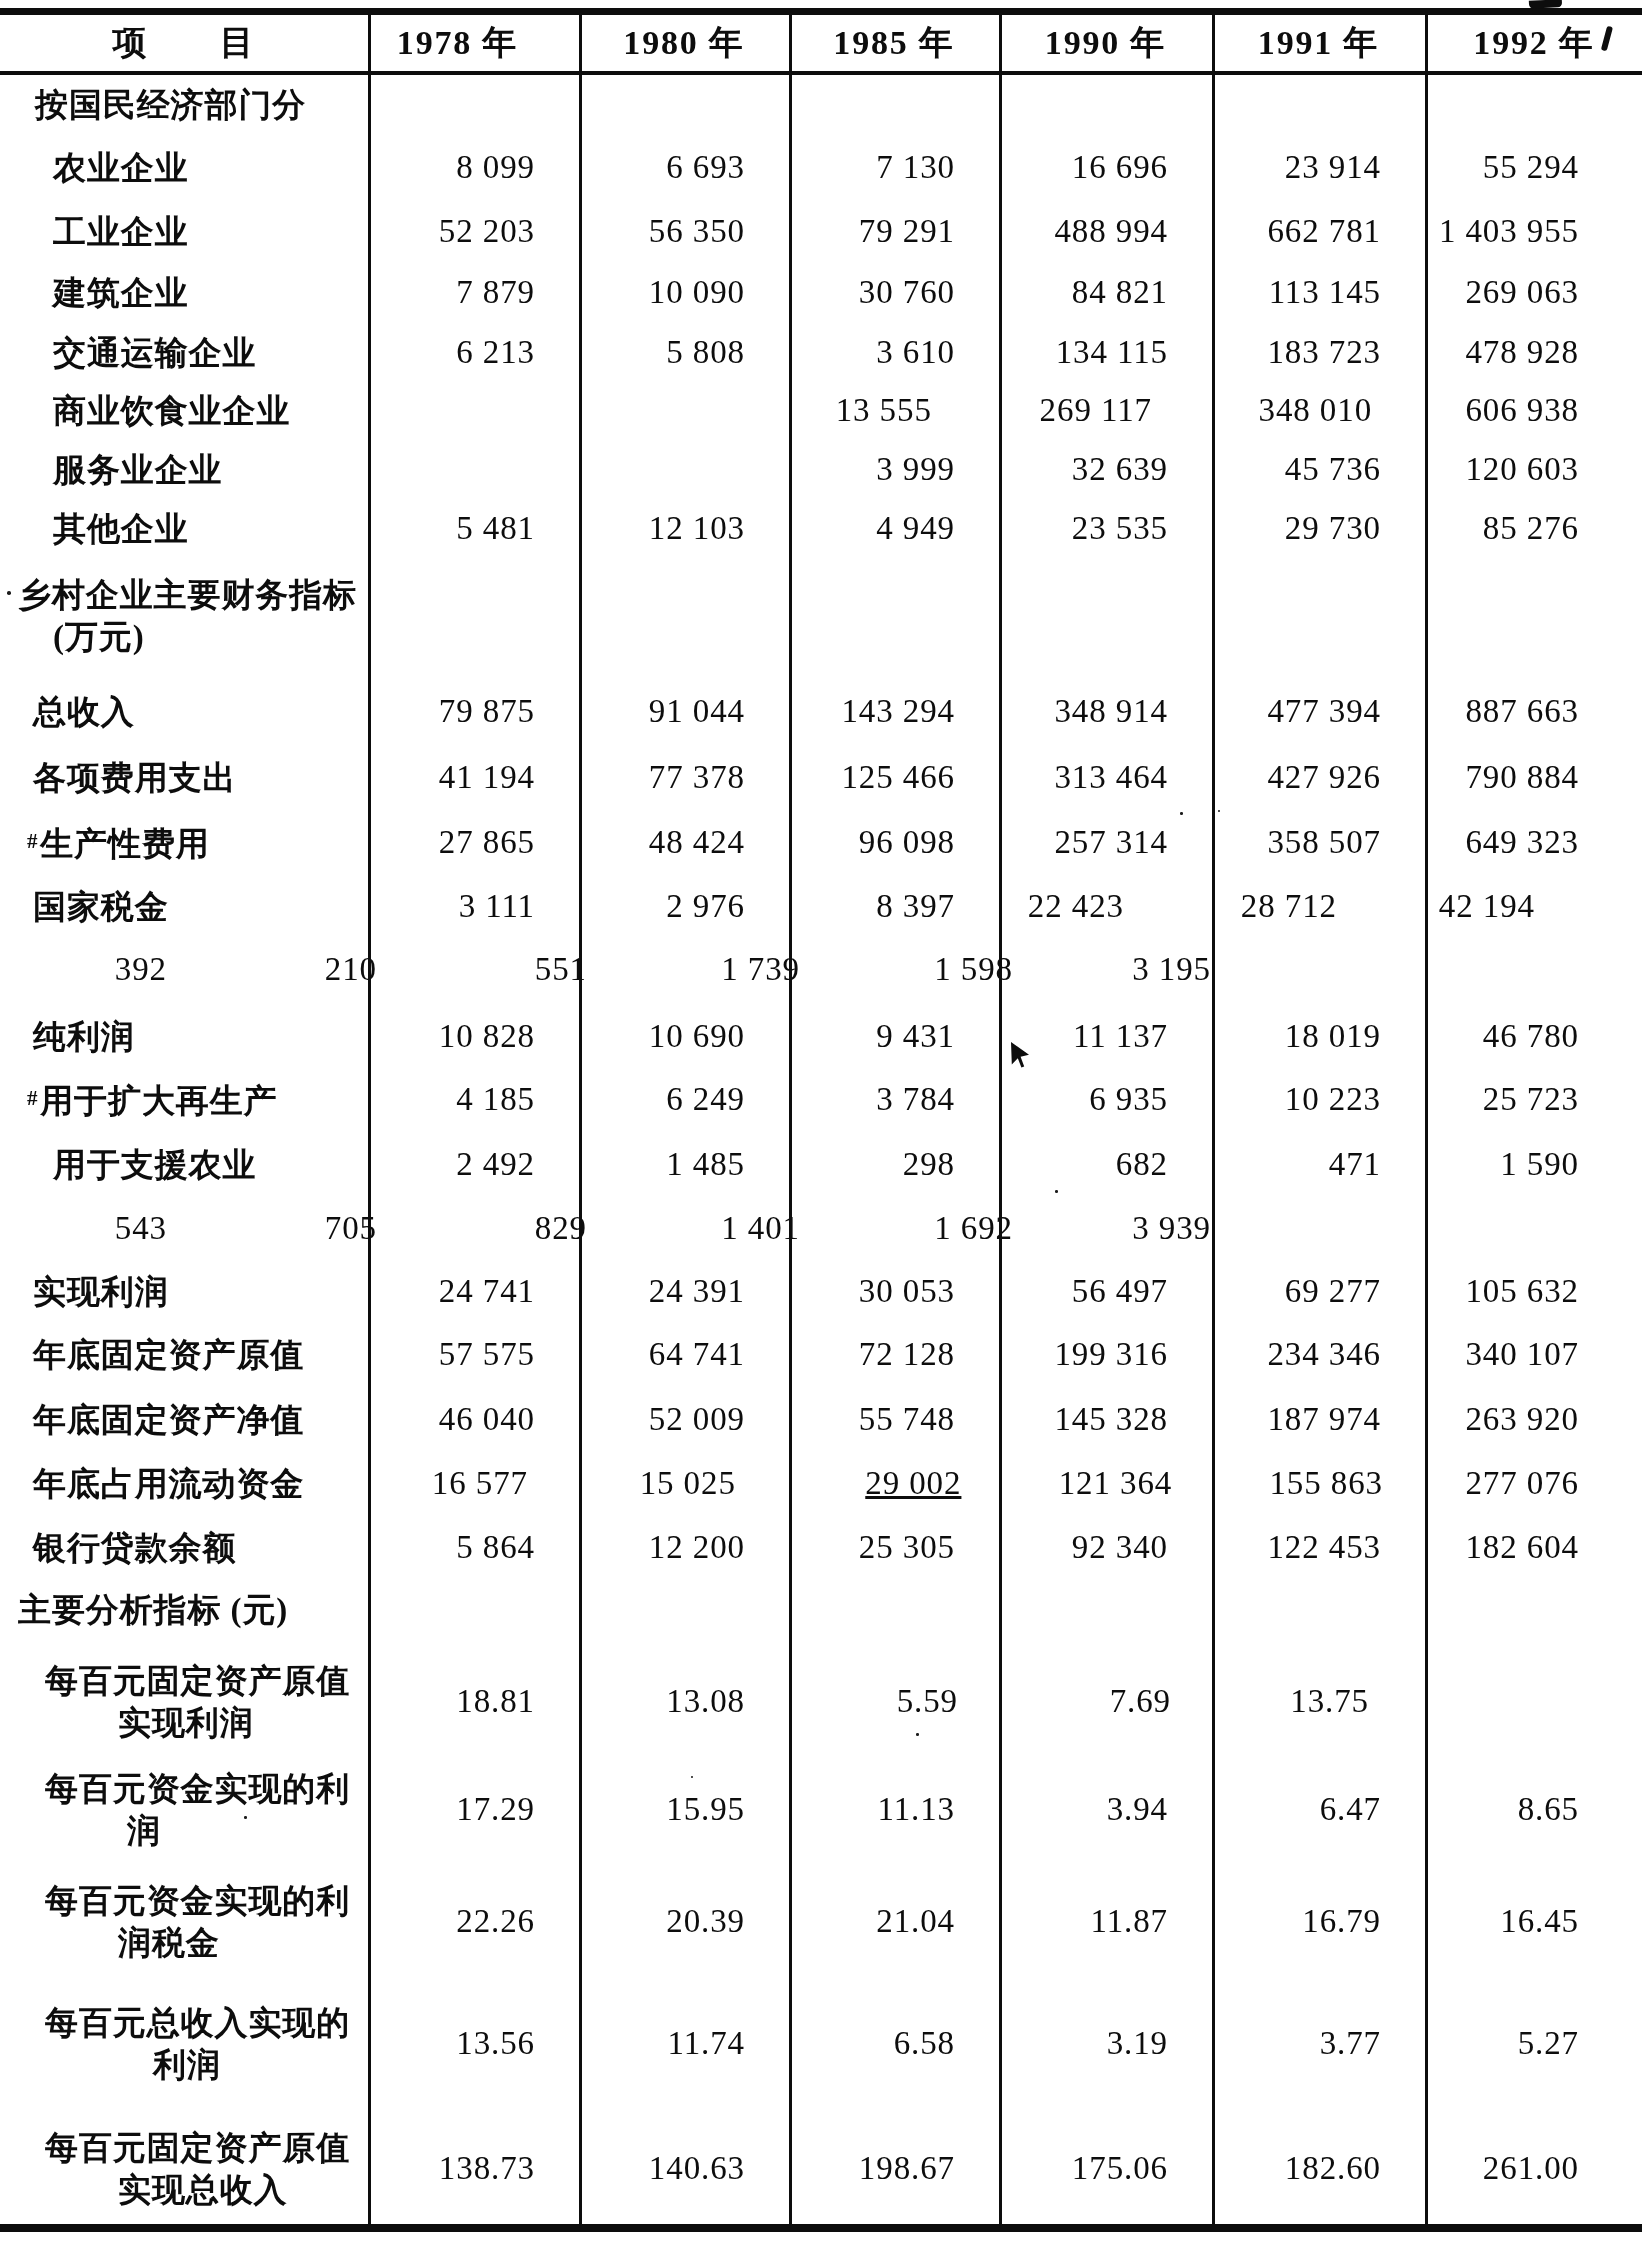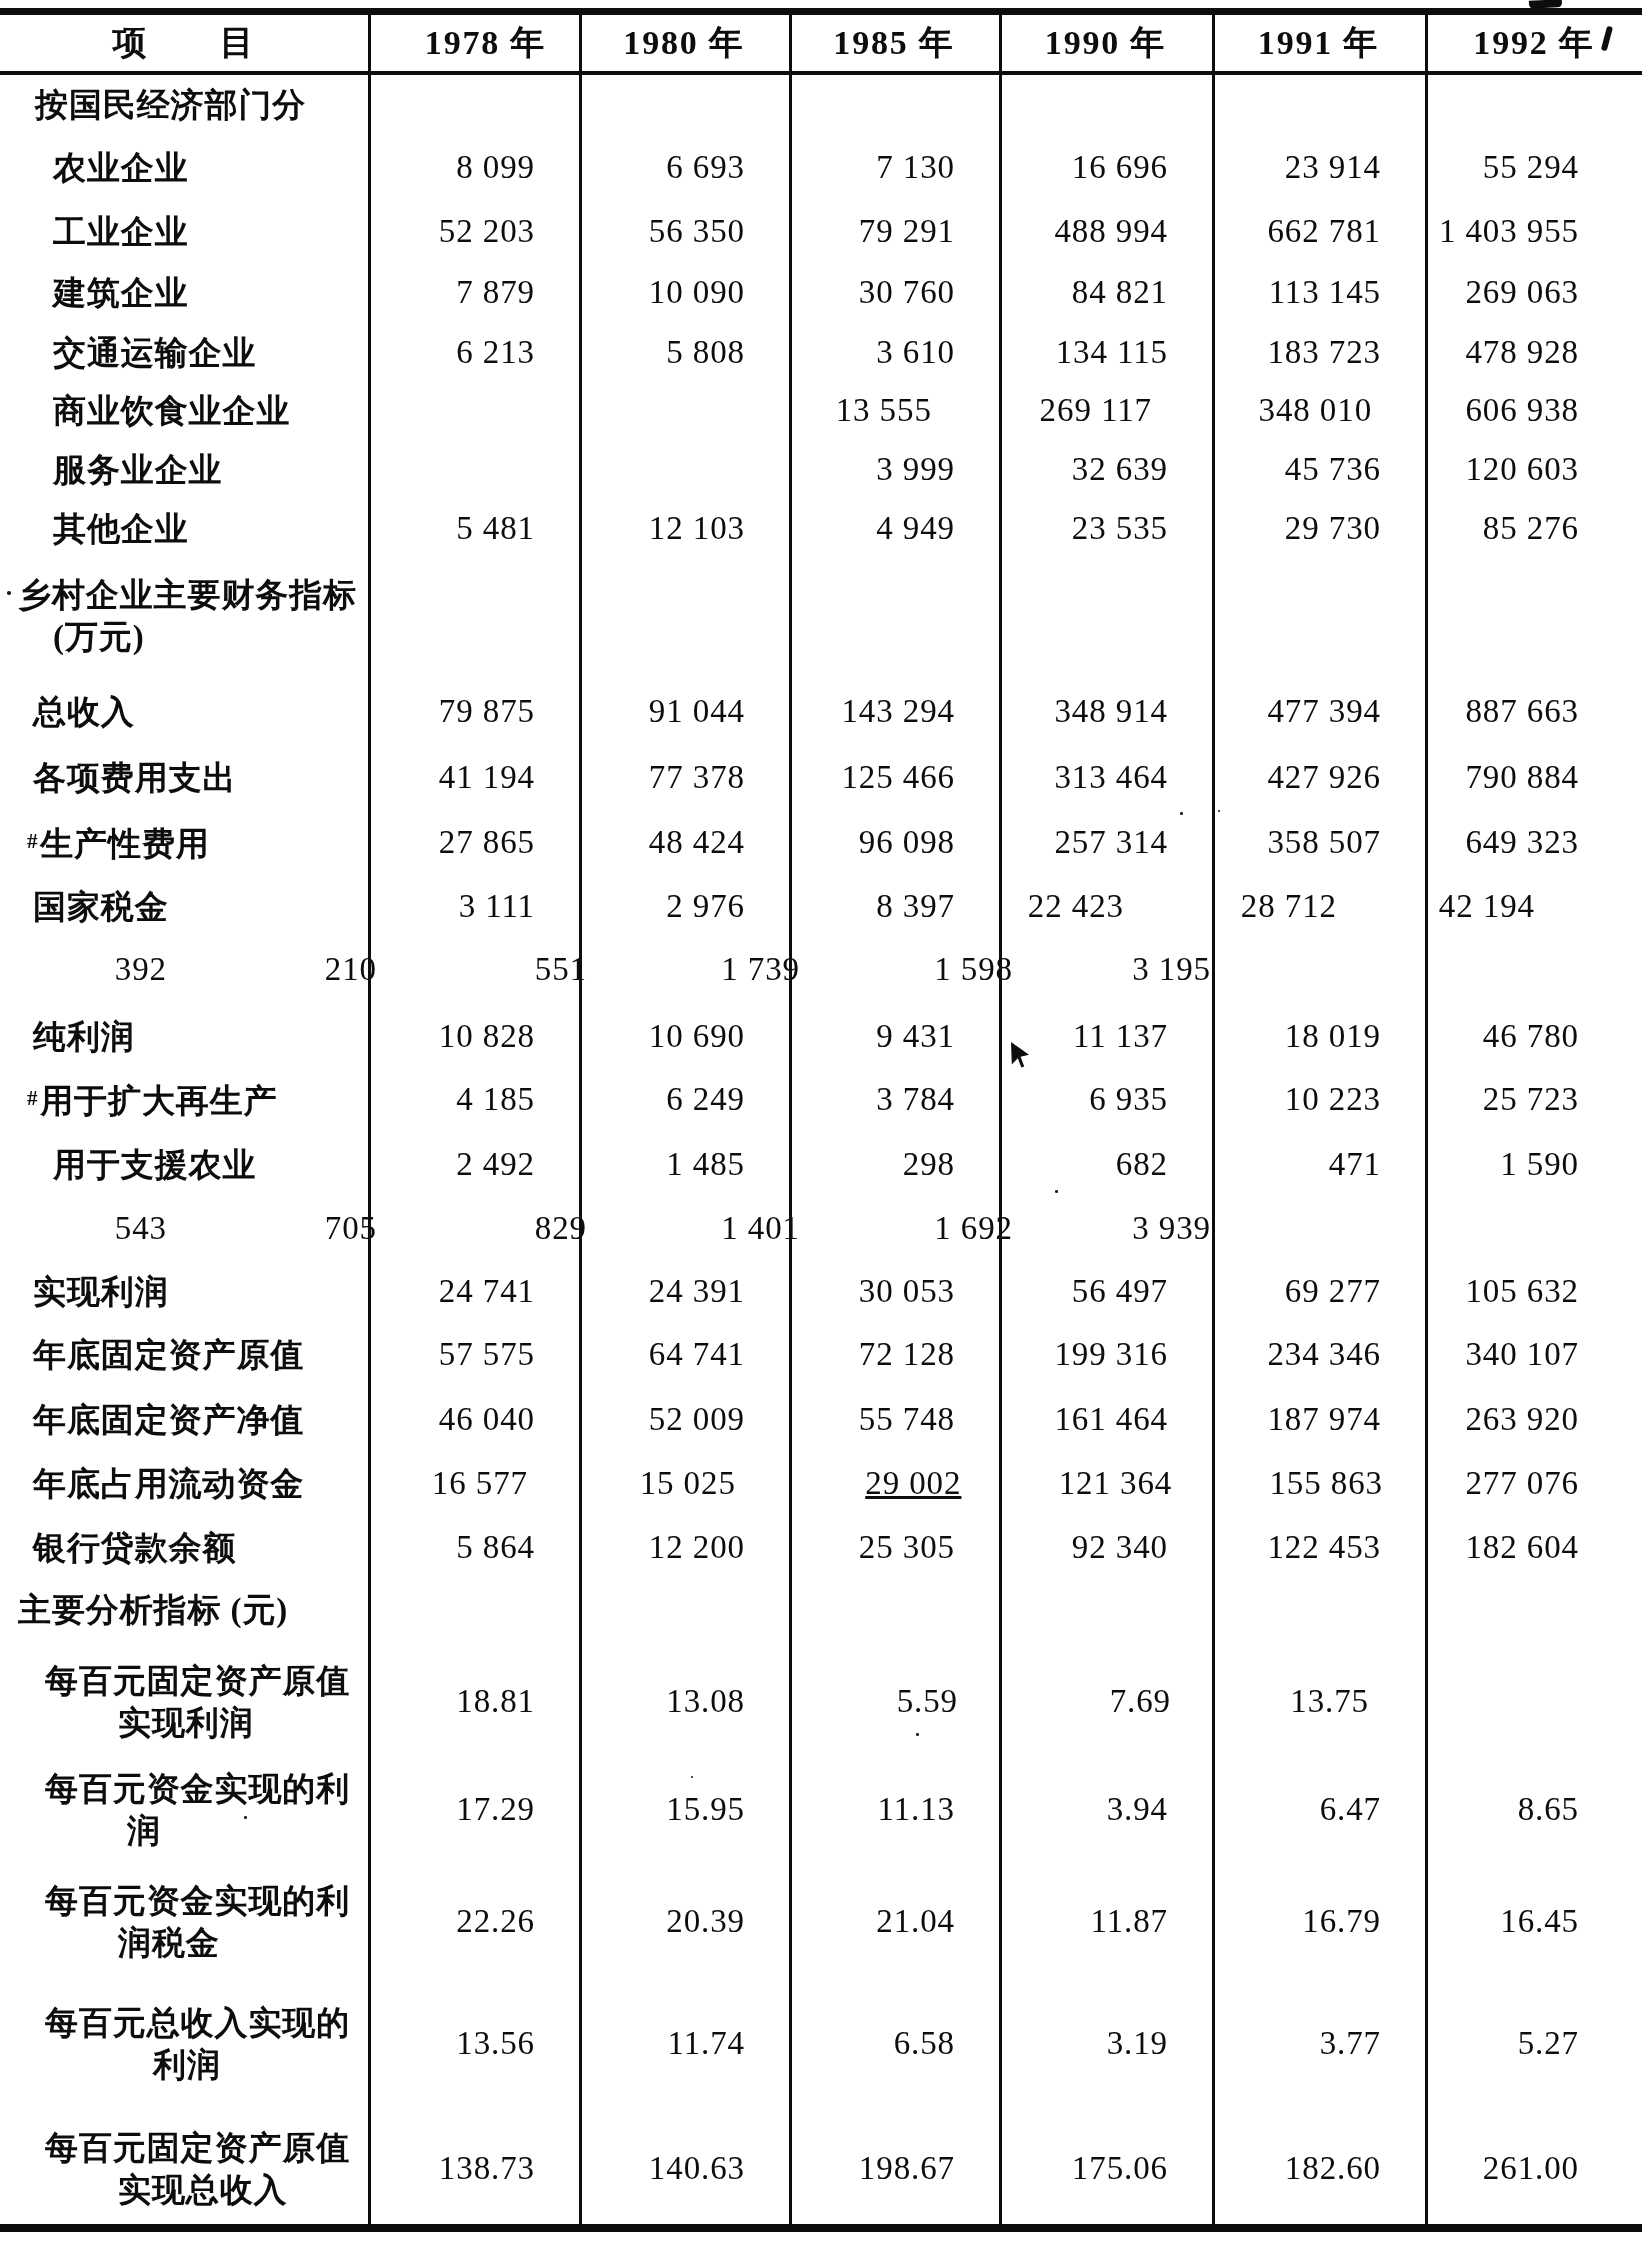--- a/index.html
+++ b/index.html
@@ -68,21 +68,21 @@
   <div id="vlines">
       <div class="vline" style="left: 368px;"></div>
       <div class="vline" style="left: 579px;"></div>
       <div class="vline" style="left: 789px;"></div>
       <div class="vline" style="left: 999px;"></div>
       <div class="vline" style="left: 1212px;"></div>
       <div class="vline" style="left: 1425px;"></div>
     </div>
   <div id="thead">
       <div class="th" style="left: 0px; width: 368px;">项　　目</div>
-      <div class="th" style="left: 380px; width: 211px;">1978 年</div>
+      <div class="th" style="left: 352px; width: 211px;">1978 年</div>
       <div class="th" style="left: 579px; width: 210px;">1980 年</div>
       <div class="th" style="left: 789px; width: 210px;">1985 年</div>
       <div class="th" style="left: 999px; width: 213px;">1990 年</div>
       <div class="th" style="left: 1212px; width: 213px;">1991 年</div>
       <div class="th" style="left: 1425px; width: 218px;">1992 年</div>
     </div>
   <div id="tbody">
       <div class="row" style="top: 72px; height: 65px;">
         <div class="cell-label" style="height: 65px;"><div class="l1" style="padding-left: 35px;">按国民经济部门分</div></div>
         <div class="cell-val" style="width: 211px; height: 65px;"></div>
@@ -259,21 +259,21 @@
         <div class="cell-val" style="width: 210px; height: 65px;">72 128</div>
         <div class="cell-val" style="width: 213px; height: 65px;">199 316</div>
         <div class="cell-val" style="width: 213px; height: 65px;">234 346</div>
         <div class="cell-val last" style="width: 218px; height: 65px;">340 107</div>
       </div>
       <div class="row" style="top: 1387px; height: 65px;">
         <div class="cell-label" style="height: 65px;"><div class="l1" style="padding-left: 33px;">年底固定资产净值</div></div>
         <div class="cell-val" style="width: 211px; height: 65px;">46 040</div>
         <div class="cell-val" style="width: 210px; height: 65px;">52 009</div>
         <div class="cell-val" style="width: 210px; height: 65px;">55 748</div>
-        <div class="cell-val" style="width: 213px; height: 65px;">161 464</div>
+        <div class="cell-val" style="width: 213px; height: 65px;">145 328</div>
         <div class="cell-val" style="width: 213px; height: 65px;">187 974</div>
         <div class="cell-val last" style="width: 218px; height: 65px;">263 920</div>
       </div>
       <div class="row" style="top: 1451px; height: 65px;">
         <div class="cell-label" style="height: 65px;"><div class="l1" style="padding-left: 33px;">年底占用流动资金</div></div>
         <div class="cell-val" style="width: 211px; height: 65px;">16 577</div>
         <div class="cell-val" style="width: 210px; height: 65px;">15 025</div>
         <div class="cell-val" style="width: 228px; height: 65px; text-decoration: underline;">29 002</div>
         <div class="cell-val" style="width: 213px; height: 65px;">121 364</div>
         <div class="cell-val" style="width: 213px; height: 65px;">155 863</div>

